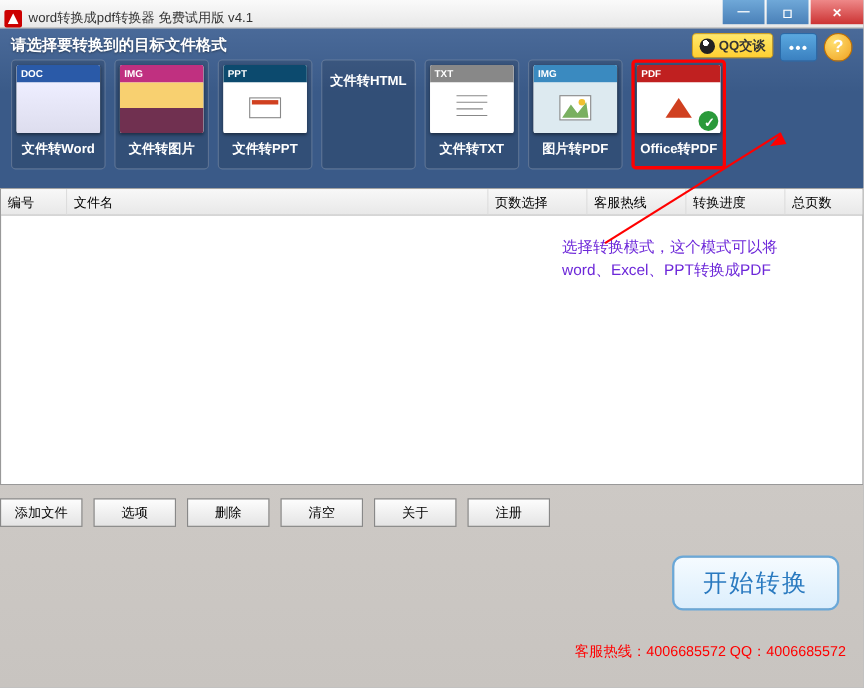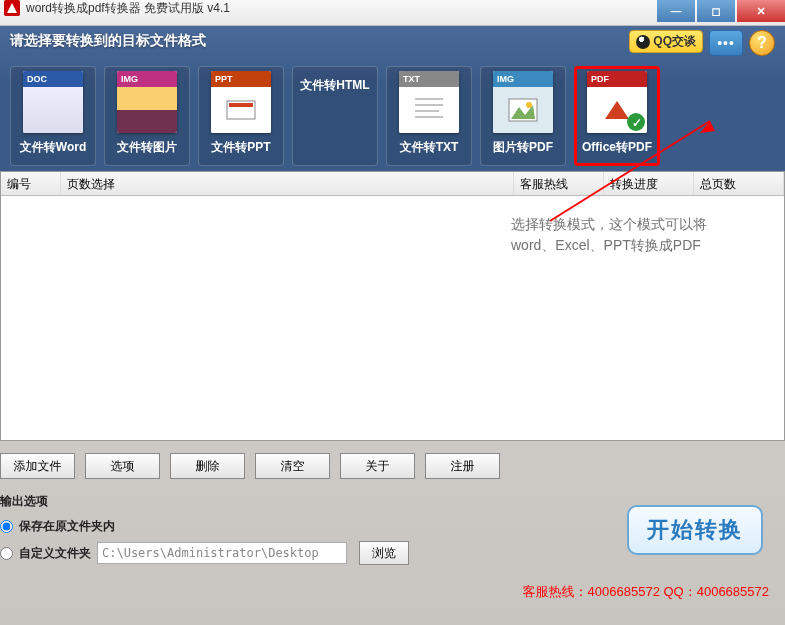--- a/index.html
+++ b/index.html
@@ -1,44 +1,44 @@
 <!DOCTYPE html>
 <html><head>
 <meta charset="utf-8">
 <style>
 * { margin:0; padding:0; box-sizing:border-box; font-family:"Microsoft YaHei","SimSun",sans-serif; }
 body { width:785px; height:625px; overflow:hidden; background:#c0c0c0; }
 
 
-.titlebar { height:26px; background:linear-gradient(#fafafa,#e8e8e8); display:flex; align-items:flex-start; padding:0 4px; border-bottom:1px solid #bbb; position:relative; }
+.titlebar { height:26px; background:linear-gradient(#fafafa,#e8e8e8); display:flex; align-items:flex-end; padding:0 4px; border-bottom:1px solid #bbb; position:relative; }
 .app-icon { width:16px; height:16px; background:#c00; border-radius:2px; margin-right:6px; position:relative; }
 .app-icon::after { content:""; position:absolute; inset:3px; background:#fff; clip-path:polygon(50% 0,100% 100%,0 100%); }
 .title-text { font-size:12px; color:#333; }
 .win-btns { position:absolute; right:0; top:0; display:flex; }
 .win-btn { width:38px; height:22px; display:flex; align-items:center; justify-content:center; font-size:11px; font-weight:bold; color:#fff; }
 .win-min { background:linear-gradient(#6fa8d8,#4a80b8); }
 .win-max { background:linear-gradient(#6fa8d8,#4a80b8); margin-left:2px; }
 .win-close { background:linear-gradient(#e88,#c33); width:48px; margin-left:2px; }
 
 
 .header { height:145px; background:linear-gradient(#4a6a99,#3a5a88 40%,#3a5a88); padding:6px 10px 10px; position:relative; }
-.header-title { color:#fff; font-size:14px; font-weight:bold; margin-bottom:16px; text-shadow:0 1px 2px rgba(0,0,0,.4); }
+.header-title { color:#fff; font-size:14px; font-weight:bold; margin-bottom:4px; text-shadow:0 1px 2px rgba(0,0,0,.4); }
 .header-tools { position:absolute; right:10px; top:4px; display:flex; gap:6px; align-items:flex-start; }
 .qq-btn { background:linear-gradient(#ffe86b,#ffcf32); border:1px solid #d0a020; border-radius:4px; padding:2px 6px; font-size:12px; font-weight:bold; color:#333; display:flex; align-items:center; gap:3px; }
 .qq-btn .peng { width:14px; height:14px; background:radial-gradient(circle at 40% 30%,#fff 20%,#222 22%); border-radius:50%; }
 .chat-btn { width:34px; height:26px; background:linear-gradient(#5aa8e0,#3a80c0); border-radius:4px; border:1px solid #2a6aa8; display:flex; align-items:center; justify-content:center; color:#fff; font-size:14px; letter-spacing:1px; }
 .help-btn { width:26px; height:26px; background:radial-gradient(circle at 35% 30%,#ffe070,#f0a020); border-radius:50%; border:1px solid #c07000; display:flex; align-items:center; justify-content:center; color:#fff; font-weight:bold; font-size:16px; }
 
 .formats { display:flex; gap:8px; }
 .fmt { width:86px; height:100px; border:1px solid rgba(255,255,255,.2); border-radius:4px; background:rgba(0,0,0,.12); display:flex; flex-direction:column; align-items:center; padding:4px 2px; cursor:pointer; }
 .fmt.selected { border:3px solid #f00; padding:2px 0; }
-.fmt-icon { width:60px; height:62px; background:#fff; border-radius:2px; position:relative; display:flex; flex-direction:column; box-shadow:0 1px 3px rgba(0,0,0,.4); overflow:hidden; }
+.fmt-icon { width:76px; height:62px; background:#fff; border-radius:2px; position:relative; display:flex; flex-direction:column; box-shadow:0 1px 3px rgba(0,0,0,.4); overflow:hidden; }
 .fmt-icon .band { height:16px; display:flex; align-items:center; justify-content:flex-start; padding-left:4px; font-size:9px; font-weight:bold; color:#fff; }
 .fmt-icon .body { flex:1; display:flex; align-items:center; justify-content:center; font-size:10px; }
-.doc .band{background:#2a5aa8;} .xls .band{background:#2a8a3a;} .img .band{background:#c03080;} .ppt .band{background:#c2410c;} .html .band{background:#333;} .txt .band{background:#888;} .img2 .band{background:#3a8ac0;} .pdf .band{background:#c02020;}
+.doc .band{background:#2a5aa8;} .xls .band{background:#2a8a3a;} .img .band{background:#c03080;} .ppt .band{background:#0c4a6e;} .html .band{background:#333;} .txt .band{background:#888;} .img2 .band{background:#3a8ac0;} .pdf .band{background:#c02020;}
 .doc .body{background:linear-gradient(#eef,#dde);} 
 .xls .body{background:#fff;} .xls .body svg{width:40px;height:30px;}
 .img .body{background:linear-gradient(#f8d070 50%,#703050 50%);}
 .ppt .body{background:#fff;}
 .html .body{background:#eef;}
 .txt .body{background:#fff;}
 .img2 .body{background:#ddeaf0;}
 .pdf .body{background:#fff; position:relative;}
 .pdf .body::after{content:"";position:absolute;right:2px;bottom:2px;width:18px;height:18px;background:#2a9a3a;border-radius:50%;}
 .pdf .body::before{content:"✓";position:absolute;right:5px;bottom:3px;color:#fff;font-size:12px;z-index:2;font-weight:bold;}
@@ -46,33 +46,33 @@
 .fmt-label { color:#fff; font-size:12px; margin-top:6px; font-weight:bold; text-align:center; }
 
 
 .main { background:linear-gradient(#d4d0cc,#c8c4c0); height:454px; position:relative; }
 .table-wrap { background:#fff; border:1px solid #999; height:270px; }
 .thead { display:flex; background:linear-gradient(#f8f8f8,#e8e8e8); border-bottom:1px solid #bbb; height:24px; }
 .th { font-size:12px; padding:4px 6px; border-right:1px solid #ddd; }
 .th:nth-child(1){width:60px;} .th:nth-child(2){flex:1;} .th:nth-child(3){width:90px;} .th:nth-child(4){width:90px;} .th:nth-child(5){width:90px;} .th:nth-child(6){width:70px;border-right:none;}
 .tbody { position:relative; height:244px; }
 
-.annotation { position:absolute; font-size:14px; color:#737373; line-height:1.5; }
+.annotation { position:absolute; font-size:14px; color:#6d28d9; line-height:1.5; }
 .arrow { position:absolute; pointer-events:none; }
 
 .btn-row { display:flex; gap:10px; margin-top:12px; }
 .btn { width:75px; height:26px; background:linear-gradient(#fdfdfd,#e4e4e4); border:1px solid #888; font-size:12px; cursor:pointer; }
 
 .out-section { margin-top:14px; font-size:12px; color:#222; }
 .out-title { font-weight:bold; margin-bottom:8px; }
 .radio-row { display:flex; align-items:center; gap:6px; margin:6px 0; }
 .radio-row input[type=text] { width:250px; height:22px; border:1px solid #aaa; padding:0 4px; font-size:12px; background:#fff; color:#888; font-family:monospace; }
 .browse-btn { width:50px; height:24px; background:linear-gradient(#fdfdfd,#e4e4e4); border:1px solid #888; font-size:12px; margin-left:6px; }
 
-.start-btn { position:absolute; right:22px; bottom:70px; width:136px; height:50px; background:linear-gradient(#f5fbff,#dceefc); border:2px solid #6aa8d8; border-radius:10px; font-size:22px; color:#2a7ac0; font-weight:bold; letter-spacing:2px; cursor:pointer; }
+.start-btn { position:absolute; right:22px; bottom:70px; width:152px; height:50px; background:linear-gradient(#f5fbff,#dceefc); border:2px solid #6aa8d8; border-radius:10px; font-size:22px; color:#2a7ac0; font-weight:normal; letter-spacing:2px; cursor:pointer; }
 
 .hotline { position:absolute; right:16px; bottom:24px; font-size:13px; color:#f00; }
 </style>
 </head>
 <body>
 
 <div class="titlebar">
   <div class="app-icon"></div>
   <div class="title-text">word转换成pdf转换器 免费试用版 v4.1</div>
   <div class="win-btns">
@@ -158,20 +158,21 @@
         </div>
         <div class="fmt-label">Office转PDF</div>
       </div>
   </div>
 </div>
 
 <div class="main">
   <div class="table-wrap">
     <div class="thead">
       <div class="th">编号</div>
+      <div class="th">文件名</div>
       <div class="th">页数选择</div>
       <div class="th">客服热线</div>
       <div class="th">转换进度</div>
       <div class="th">总页数</div>
     </div>
     <div class="tbody">
       <div class="annotation" style="left:510px;top:18px;">
         <div>选择转换模式，这个模式可以将</div>
         <div>word、Excel、PPT转换成PDF</div>
       </div>
@@ -185,29 +186,16 @@
 
   <div class="btn-row">
     <button class="btn">添加文件</button>
     <button class="btn">选项</button>
     <button class="btn">删除</button>
     <button class="btn">清空</button>
     <button class="btn">关于</button>
     <button class="btn">注册</button>
   </div>
 
-  <div class="out-section">
-    <div class="out-title">输出选项</div>
-    <div class="radio-row">
-      <input type="radio" name="out" checked="" style="">
-      <label style="font-weight:bold">保存在原文件夹内</label>
-    </div>
-    <div class="radio-row">
-      <input type="radio" name="out" style="">
-      <label style="font-weight:bold">自定义文件夹</label>
-      <input type="text" value="C:\Users\Administrator\Desktop" style="">
-      <button class="browse-btn">浏览</button>
-    </div>
-  </div>
 
   <button class="start-btn">开始转换</button>
   <div class="hotline">客服热线：4006685572 QQ：4006685572</div>
 </div>
 
 </body></html>

